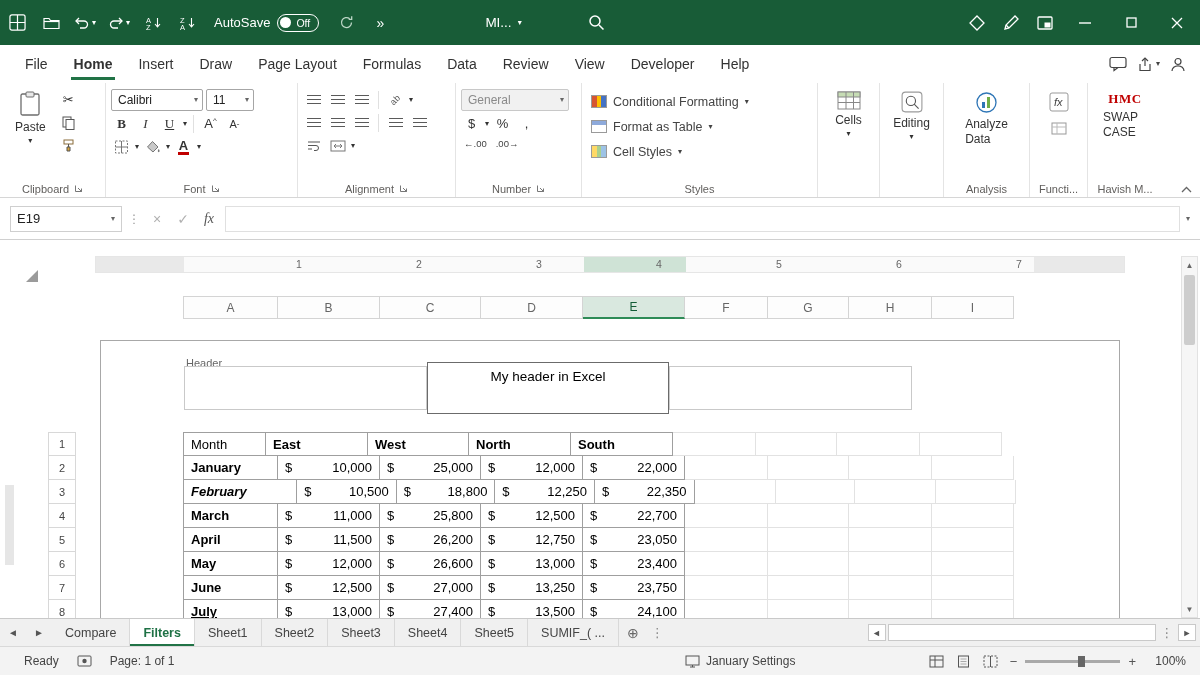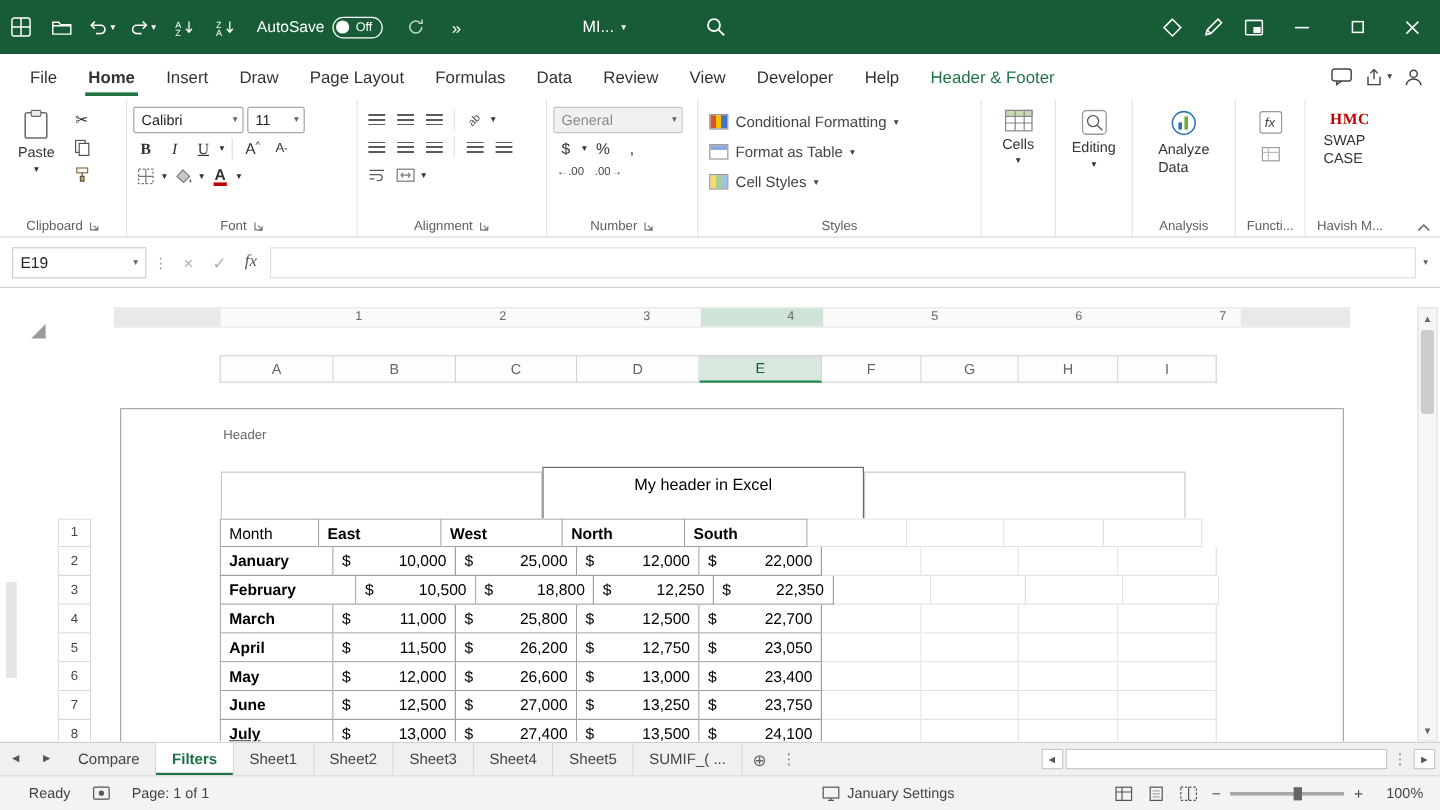--- a/index.html
+++ b/index.html
@@ -67,21 +67,21 @@
 .ruler-end{position:absolute;top:0;bottom:0;background:#e9e9e9}
 .ruler-sel{position:absolute;top:0;bottom:0;left:488px;width:102px;background:#cfe3d6}
 .ruler-tick{position:absolute;top:1px;width:12px;text-align:center}
 #colheads{position:absolute;left:183px;top:56px;display:flex;height:23px}
 .colh{border:1px solid #d4d4d4;border-left:none;background:#fdfdfd;color:#666;font-size:12px;display:flex;align-items:center;justify-content:center}
 .colh:first-child{border-left:1px solid #d4d4d4}
 .colh.selected{background:#d9e8df;color:#135c36;border-bottom:2px solid #2e8b57}
 #left-strip{position:absolute;left:5px;top:245px;width:9px;height:80px;background:#e6e6e6}
 #page{position:absolute;left:100px;top:100px;width:1020px;height:278px;background:#fff;border:1px solid #a8a8a8;border-bottom:none}
 #header-label{position:absolute;left:85px;top:16px;font-size:11px;color:#666}
-#header-boxes{position:absolute;left:83px;top:48px;width:804px;height:52px;display:flex}
+#header-boxes{position:absolute;left:83px;top:21px;width:728px;height:52px;display:flex}
 .hbox{border:1px solid #c9c9c9;height:44px;margin-top:4px;flex:1}
 .hbox.center{height:52px;margin-top:0;border:1.5px solid #6b6b6b;display:flex;justify-content:center;align-items:flex-start;padding-top:6px;font-size:13.5px;color:#000}
 #rownums{position:absolute;left:48px;top:192px;width:28px;height:186px;overflow:hidden}
 .rn{height:24px;border:1px solid #d8d8d8;border-top:none;display:flex;align-items:center;justify-content:center;font-size:11px;color:#444;background:#fff}
 .rn:first-child{border-top:1px solid #d8d8d8}
 #grid{position:absolute;left:183px;top:192px;width:833px;height:186px;overflow:hidden;background:#fff}
 .srow{display:flex;height:24px}
 .cell{display:flex;align-items:center;padding:0 7px;font-size:13px;background:#fff;color:#000;border-right:1px solid #9f9f9f;border-bottom:1px solid #9f9f9f;overflow:hidden;white-space:nowrap}
 .srow:first-child .cell{border-top:1px solid #9f9f9f}
 .srow .cell:first-child{border-left:1px solid #9f9f9f}
@@ -229,21 +229,20 @@
         <div class="menu-tab active">Home</div>
         <div class="menu-tab">Insert</div>
         <div class="menu-tab">Draw</div>
         <div class="menu-tab">Page Layout</div>
         <div class="menu-tab">Formulas</div>
         <div class="menu-tab">Data</div>
         <div class="menu-tab">Review</div>
         <div class="menu-tab">View</div>
         <div class="menu-tab">Developer</div>
         <div class="menu-tab">Help</div>
-        <div class="menu-tab contextual">Header &amp; Footer</div>
       </div>
     <div id="menu-right">
       <div class="mri">
         <svg width="18" height="16" viewBox="0 0 18 16" fill="none" stroke="#444" stroke-width="1.2">
             <rect x="1" y="1.5" width="16" height="10" rx="2"></rect>
             <path d="M5 11.5v3l4-3"></path>
           </svg>
       </div>
       <div class="mri">
         <svg width="16" height="15" viewBox="0 0 16 15" fill="none" stroke="#444" stroke-width="1.2">
@@ -635,21 +634,21 @@
           <div class="cell money" style="width: 102px;">
             <span class="cur">$</span>
             <span class="val">22,000</span>
           </div>
           <div class="cell emp" style="width: 83px;"></div>
           <div class="cell emp" style="width: 81px;"></div>
           <div class="cell emp" style="width: 83px;"></div>
           <div class="cell emp" style="width: 82px;"></div>
         </div>
         <div class="srow">
-          <div class="cell bold" style="width: 117px;">February</div>
+          <div class="cell bold" style="width: 117px; font-style: italic;">February</div>
           <div class="cell money" style="width: 102px;">
             <span class="cur">$</span>
             <span class="val">10,500</span>
           </div>
           <div class="cell money" style="width: 101px;">
             <span class="cur">$</span>
             <span class="val">18,800</span>
           </div>
           <div class="cell money" style="width: 102px;">
             <span class="cur">$</span>

